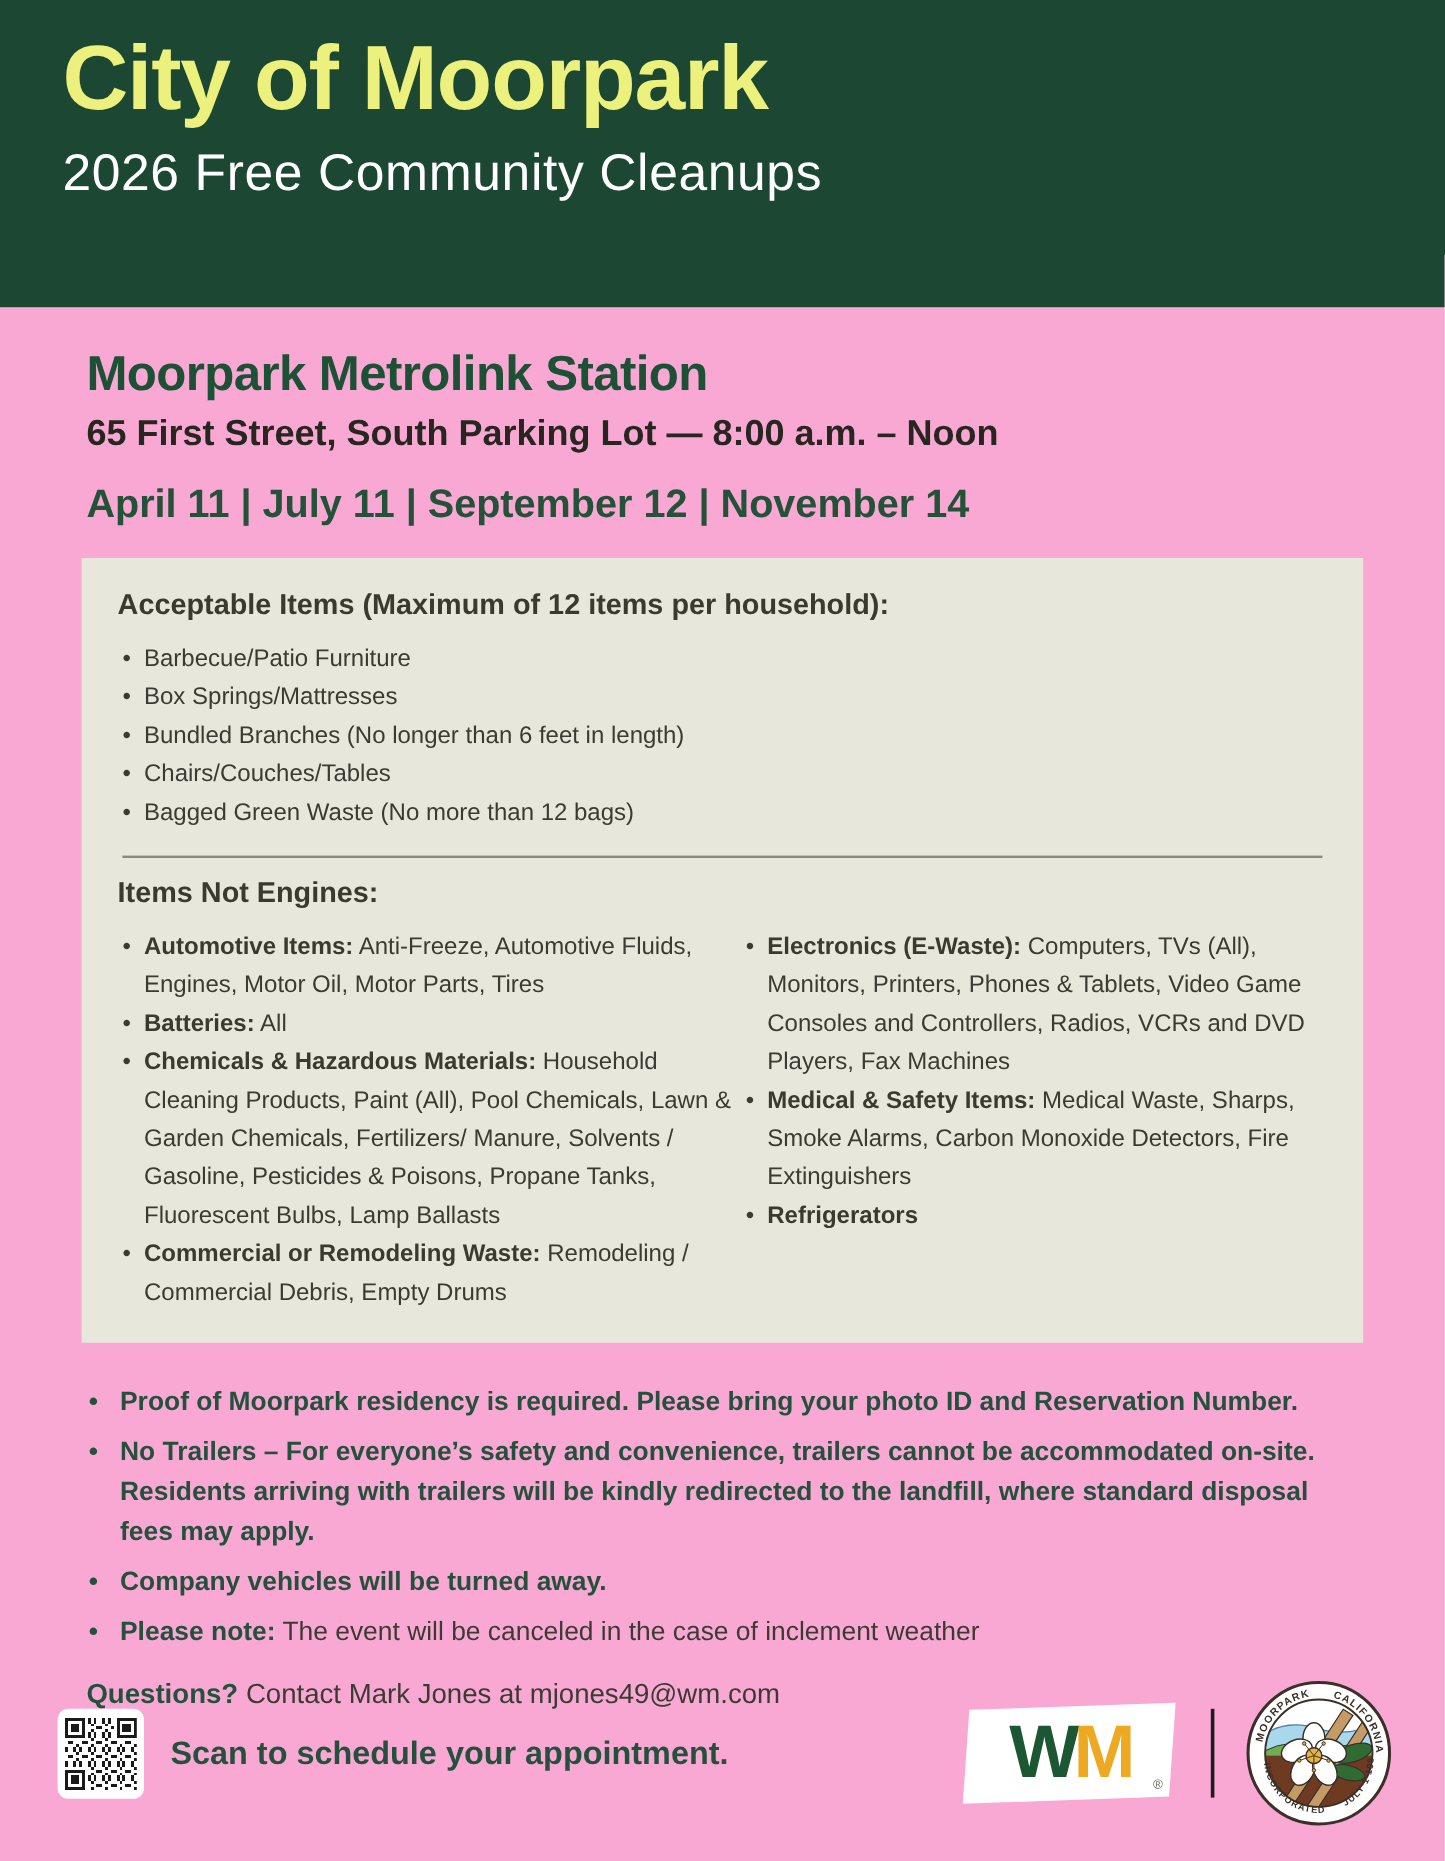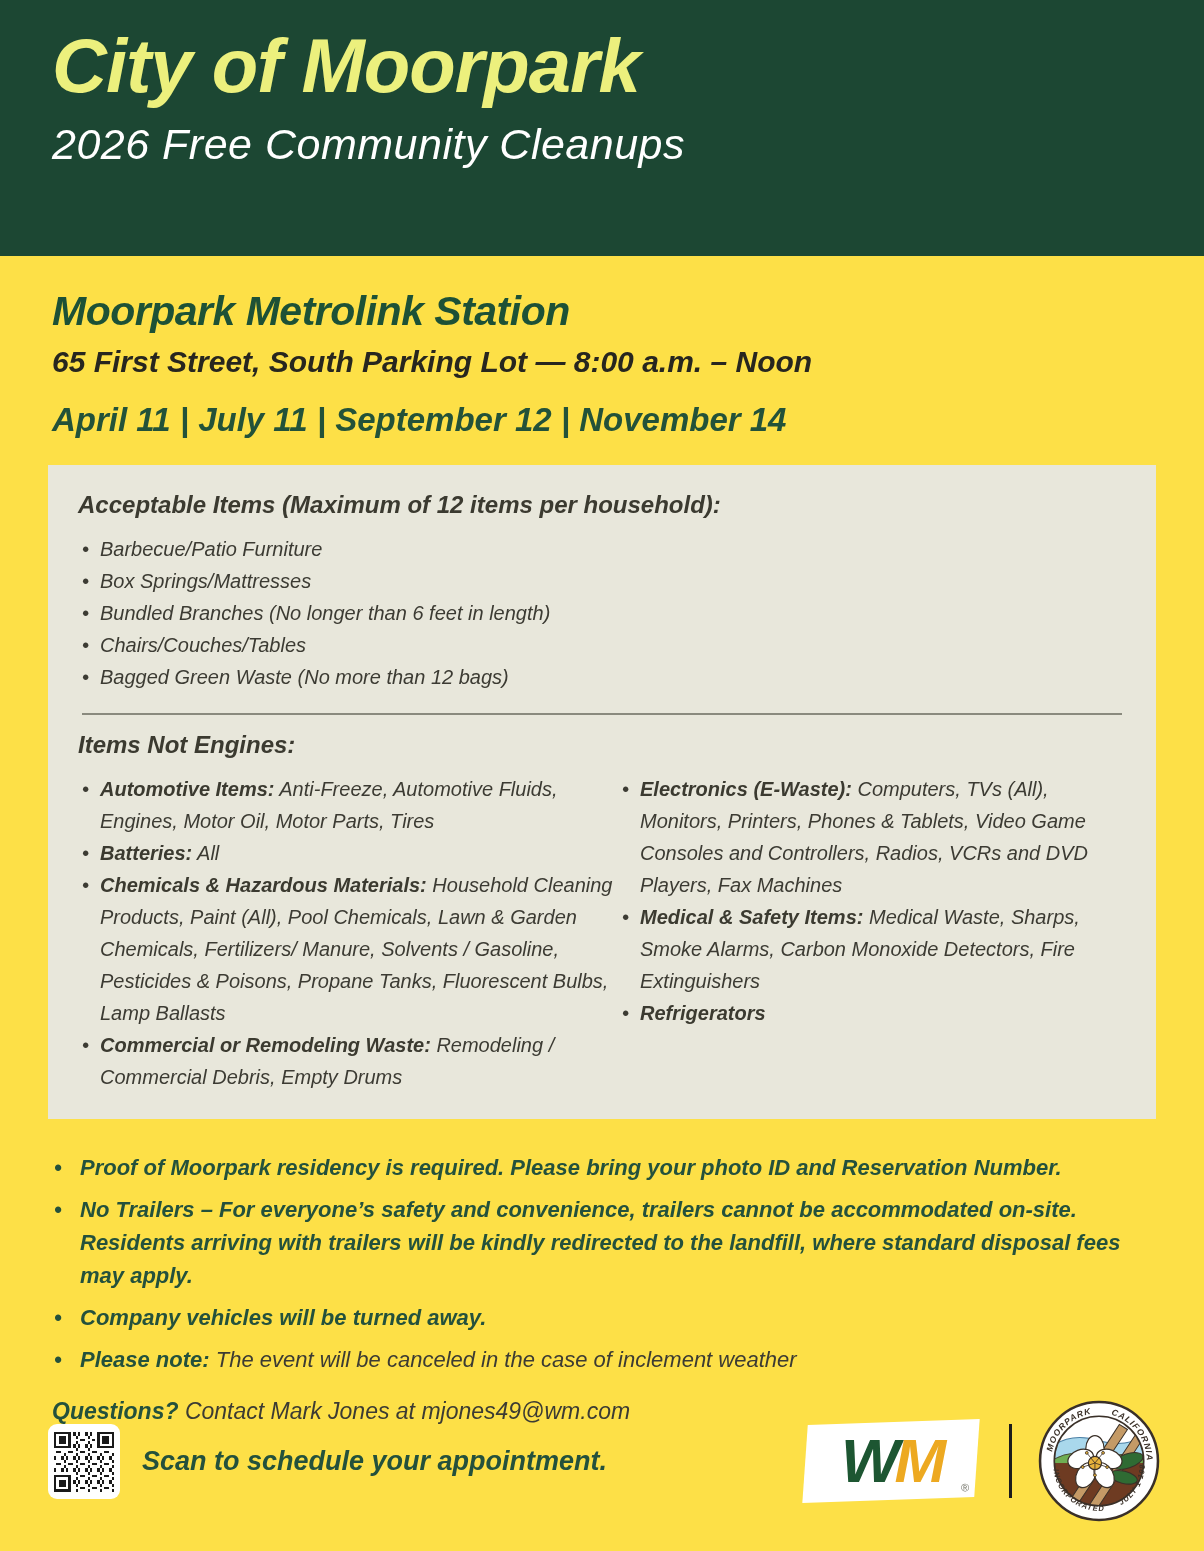--- a/index.html
+++ b/index.html
@@ -1,24 +1,23 @@
 <!DOCTYPE html>
 <html><head>
 <meta charset="utf-8">
 <style>
   * { margin:0; padding:0; box-sizing:border-box; }
   html,body { background:#f0efe4; }
   .page {
     position:relative;
     width:1204px; height:1551px;
-    background:#fde047;
+    background:#f9a8d4;
     font-family:"Liberation Sans", sans-serif;
     overflow:hidden;
     margin:0 auto;
-    font-style:italic;
   }
 
   
   .header {
     background:#1c4733;
     height:256px;
     padding:26px 52px 0 52px;
   }
   .header-title {
     color:#ecf07d;
@@ -36,21 +35,21 @@
   }
   .header-tagline {
     color:#ffffff;
     font-size:25px;
     font-weight:700;
     margin-top:20px;
     letter-spacing:0.5px;
   }
 
   
-  .content { padding:0 48px; }
+  .content { padding:0 68px; }
   .station-title {
     margin-top:32px;
     padding-left:4px;
     color:#1d5136;
     font-size:41px;
     font-weight:700;
     letter-spacing:-0.5px;
   }
   .address-line {
     margin-top:10px;

